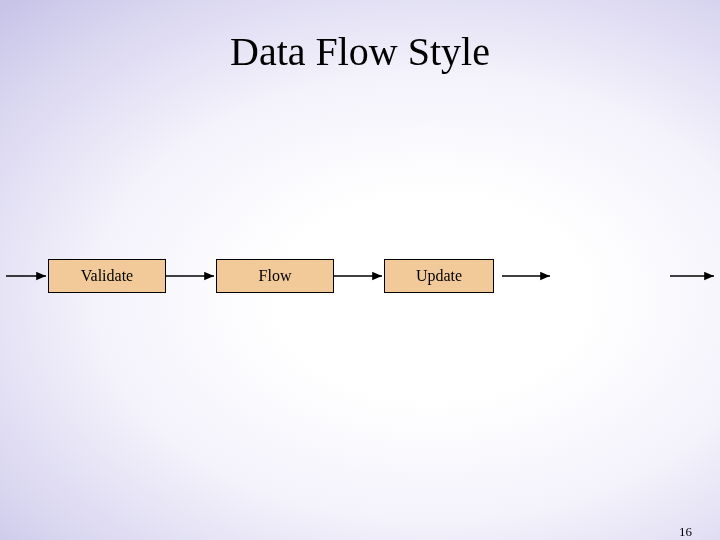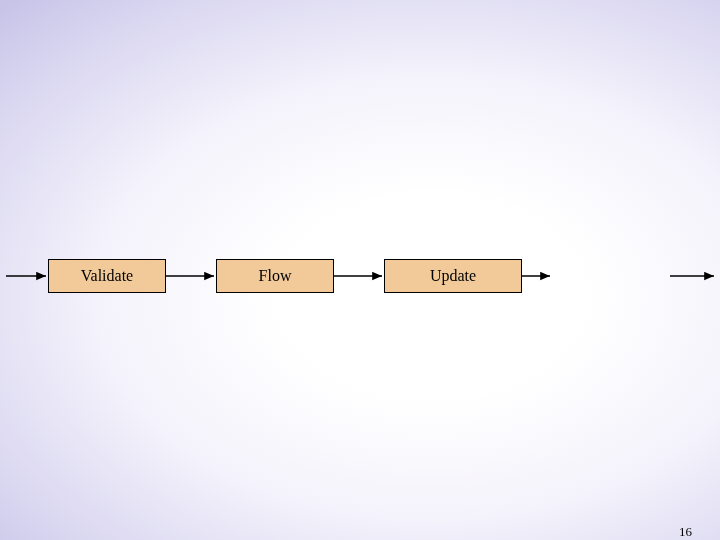--- a/index.html
+++ b/index.html
@@ -46,35 +46,36 @@
     border: 1px solid #000;
     box-sizing: border-box;
     display: flex;
     align-items: center;
     justify-content: center;
     font-size: 16px;
     color: #000;
   }
   .box0 { left: 48px;  width: 118px; }
   .box1 { left: 216px; width: 118px; }
-  .box2 { left: 384px; width: 138px; }
+  .box2 { left: 384px; width: 110px; }
   .box3 { left: 552px; width: 118px; }
   .pagenum {
     position: absolute;
     bottom: 0;
     right: 28px;
     font-size: 13px;
     color: #000;
   }
 </style>
 </head>
 <body>
 
 <div class="slide">
 
+  <div class="title">Data Flow Style</div>
 
   <div class="flow">
     <svg width="720" height="44">
       <defs>
         <marker id="ah" markerWidth="8" markerHeight="8" refX="7" refY="3" orient="auto">
           <path d="M0,0 L7,3 L0,6 Z" fill="#000"></path>
         </marker>
       </defs>
       <line x1="6" y1="22" x2="46" y2="22" stroke="#000" stroke-width="1.4" marker-end="url(#ah)"></line>
       <line x1="166" y1="22" x2="214" y2="22" stroke="#000" stroke-width="1.4" marker-end="url(#ah)"></line>

